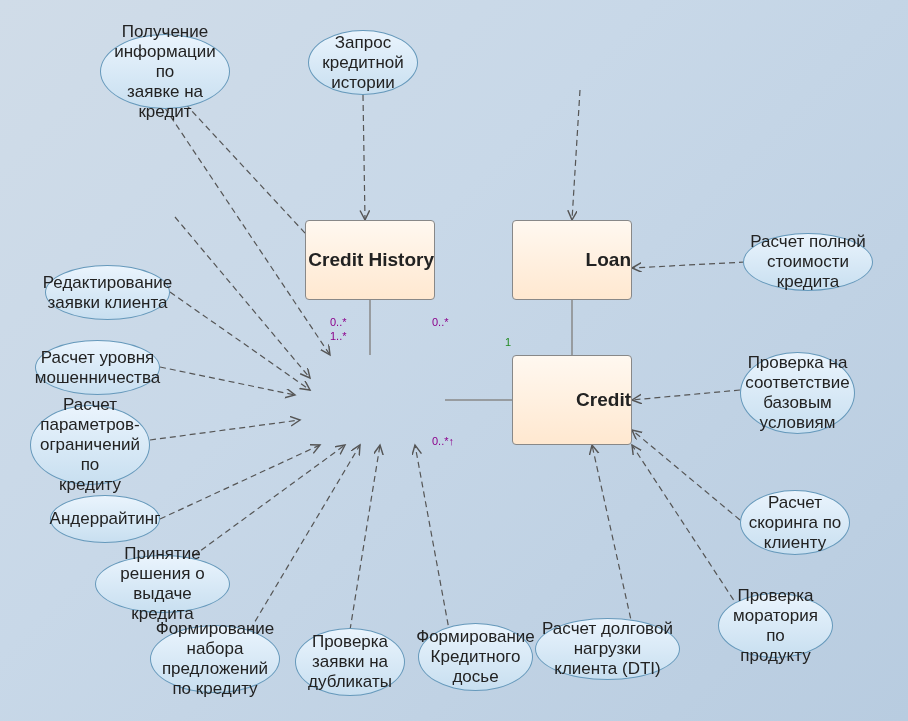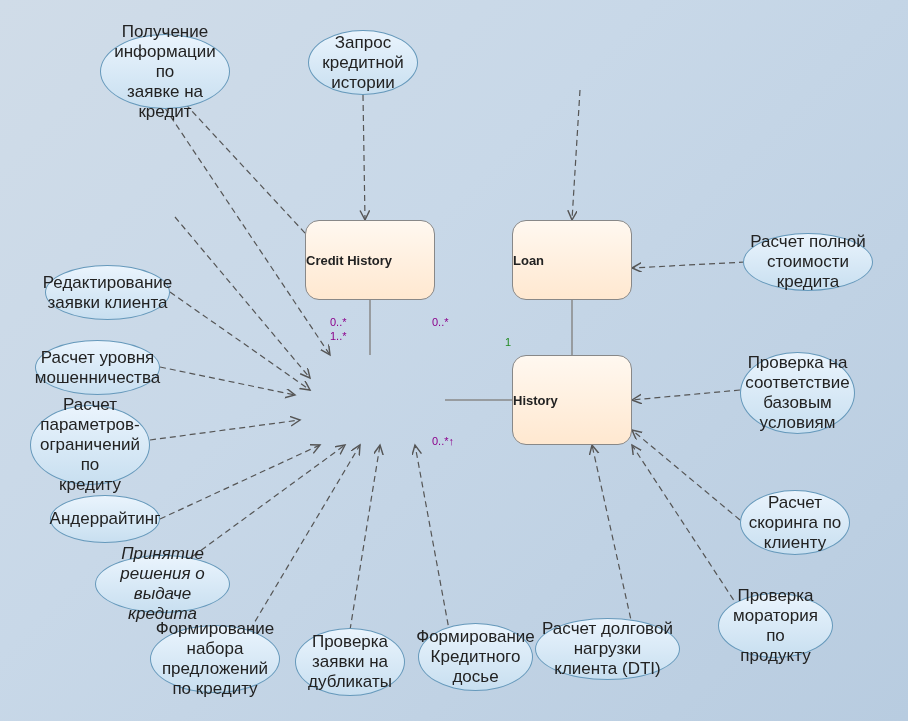--- a/index.html
+++ b/index.html
@@ -21,26 +21,26 @@
       top: 0; left: 0;
       width: 908px;
       height: 721px;
       pointer-events: none;
     }
     
     .uml-box {
       position: absolute;
       background: linear-gradient(180deg, #fff8f0 0%, #ffe8d0 100%);
       border: 1.5px solid #888;
-      border-radius: 14px;
+      border-radius: 4px;
       display: flex;
       align-items: center;
-      justify-content: flex-start;
+      justify-content: flex-end;
       text-align: center;
-      font-size: 13px;
+      font-size: 19px;
       font-weight: bold;
       color: #222;
       z-index: 10;
     }
     
     .ellipse {
       position: absolute;
       background: linear-gradient(180deg, #eaf4fd 0%, #c8dff0 100%);
       border: 1.5px solid #6699bb;
       border-radius: 50%;
@@ -130,21 +130,21 @@
   <div class="uml-box" style="left:305px; top:220px; width:130px; height:80px;">
     <span>Credit History</span>
   </div>
 
   <div class="uml-box" style="left:512px; top:220px; width:120px; height:80px;">
     <span>Loan</span>
   </div>
 
 
   <div class="uml-box" style="left:512px; top:355px; width:120px; height:90px;">
-    <span>History</span>
+    <span>Credit</span>
   </div>
 
   <div class="ellipse" style="left:100px; top:34px; width:130px; height:75px;">
     <span>Получение<br>информации по<br>заявке на кредит</span>
   </div>
 
   <div class="ellipse" style="left:308px; top:30px; width:110px; height:65px;">
     <span>Запрос<br>кредитной<br>истории</span>
   </div>
 
@@ -159,21 +159,21 @@
   </div>
 
   <div class="ellipse" style="left:30px; top:405px; width:120px; height:80px;">
     <span>Расчет<br>параметров-<br>ограничений по<br>кредиту</span>
   </div>
 
   <div class="ellipse" style="left:50px; top:495px; width:110px; height:48px;">
     <span>Андеррайтинг</span>
   </div>
 
-  <div class="ellipse" style="left:95px; top:555px; width:135px; height:58px;font-style:italic;">
+  <div class="ellipse" style="left:95px; top:555px; width:135px; height:58px;">
     <span>Принятие решения о<br>выдаче кредита</span>
   </div>
 
   <div class="ellipse" style="left:150px; top:625px; width:130px; height:68px;">
     <span>Формирование<br>набора предложений<br>по кредиту</span>
   </div>
 
   <div class="ellipse" style="left:295px; top:628px; width:110px; height:68px;">
     <span>Проверка<br>заявки на<br>дубликаты</span>
   </div>

